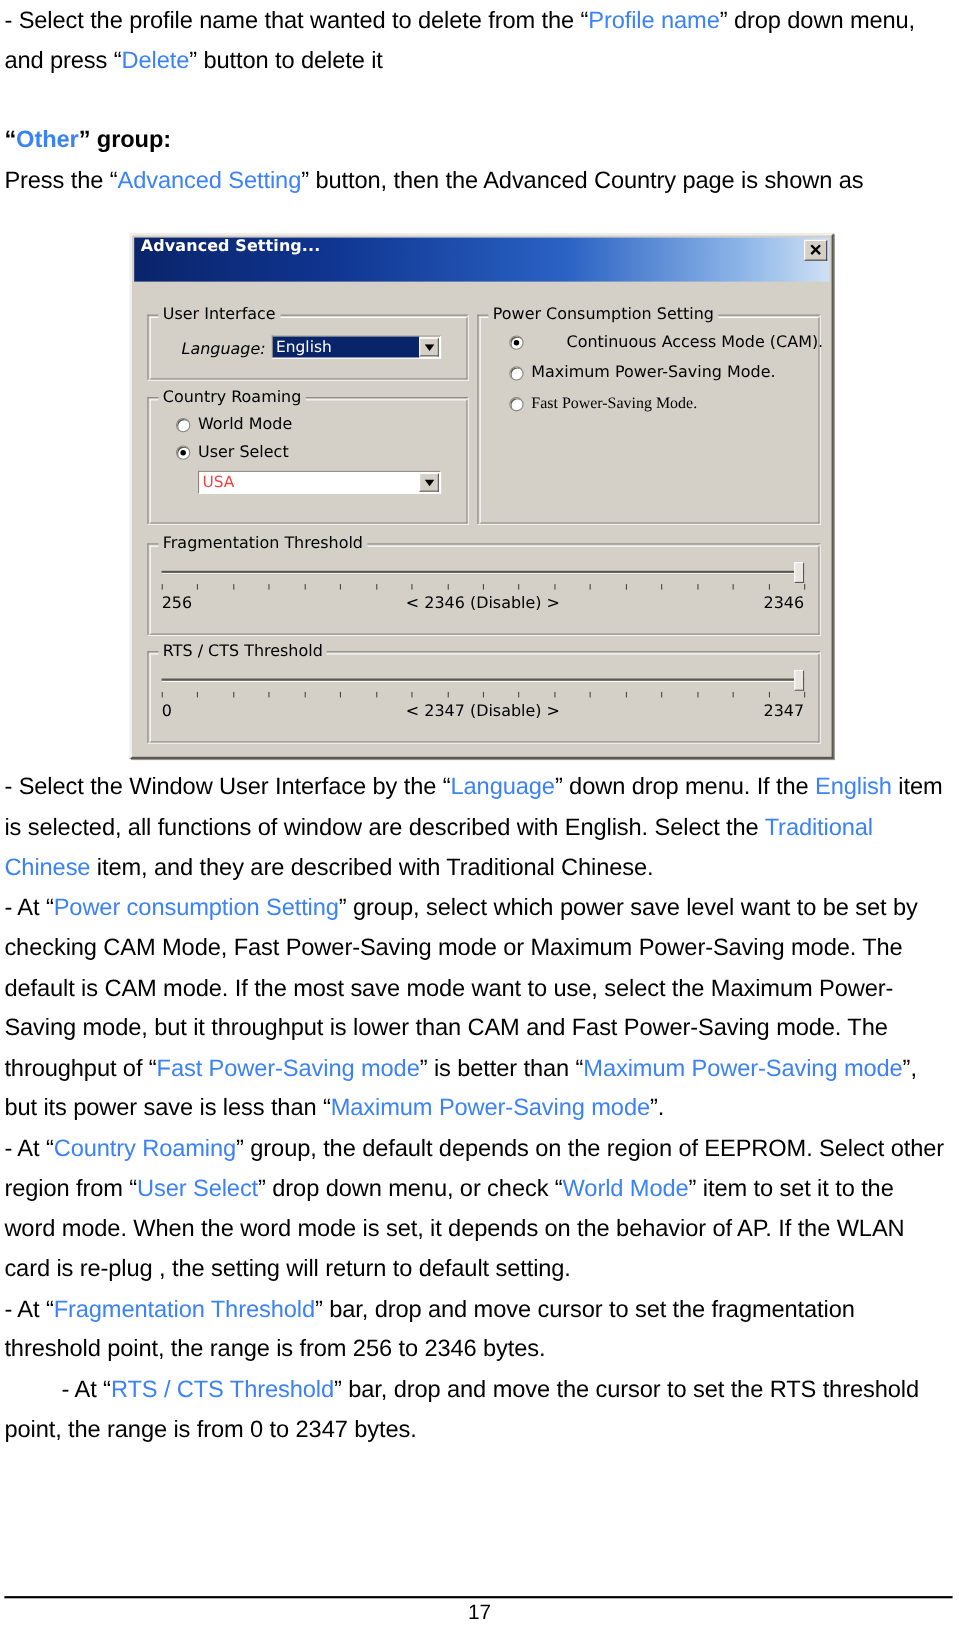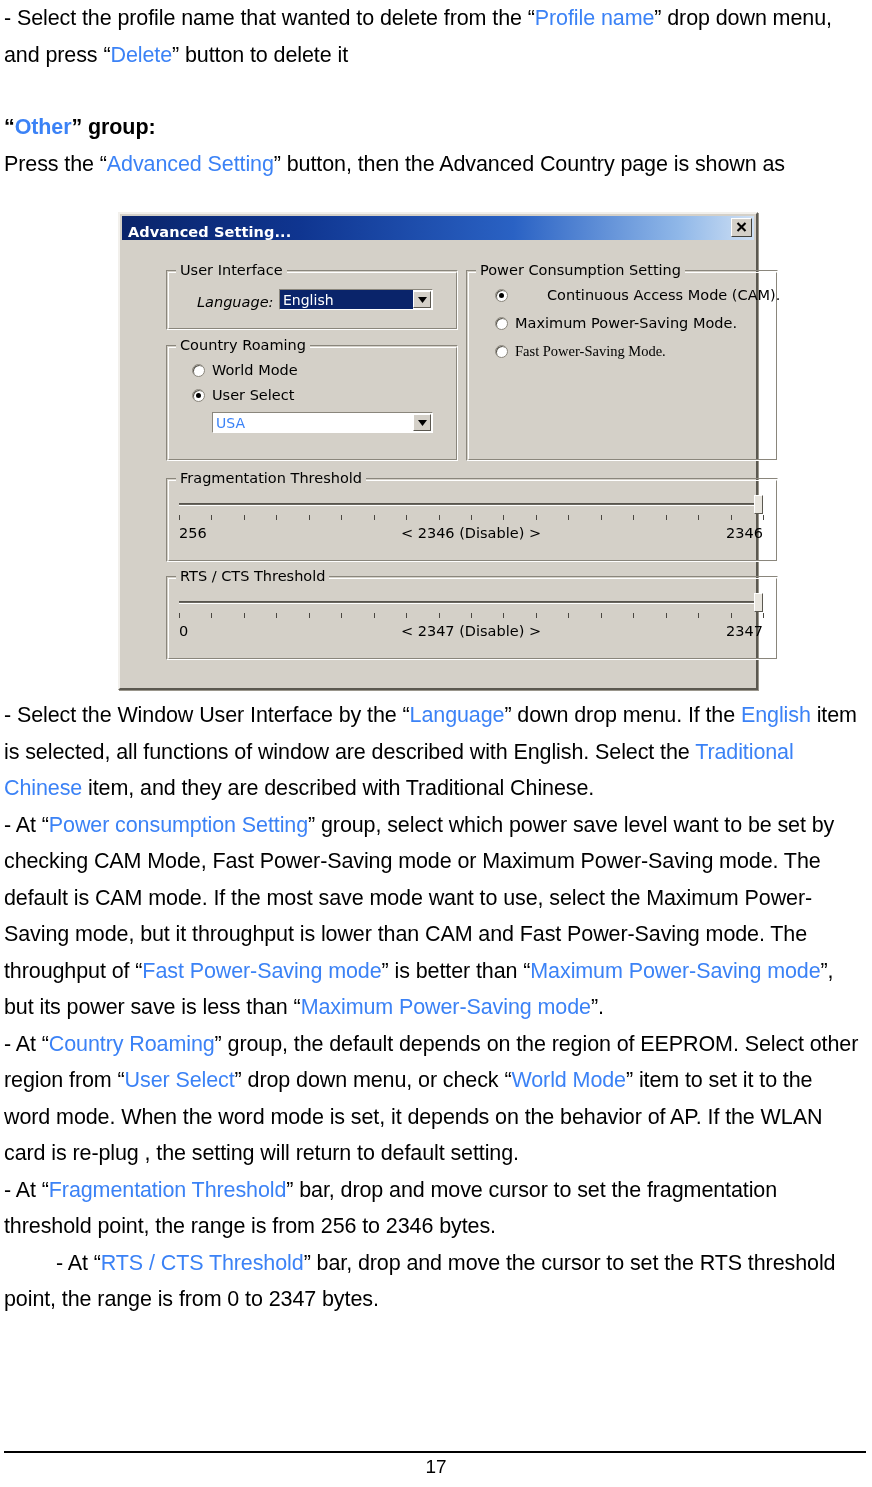--- a/index.html
+++ b/index.html
@@ -55,25 +55,25 @@
     border-top: 2px solid #f2f0ec;
     border-left: 2px solid #f2f0ec;
     border-right: 2px solid #5b5850;
     border-bottom: 2px solid #5b5850;
     box-sizing: border-box;
     font-family: "DejaVu Sans", sans-serif;
     box-shadow: 1px 1px 0 #9a968c;
   }
   .titlebar {
     position: relative;
-    height: 24px;
+    height: 40px;
     margin: 2px 2px 0 2px;
     background: linear-gradient(to right, #0a246a 0%, #0f3590 28%, #2a62c4 62%, #8fb7e8 88%, #cfe0f4 100%);
     display: flex;
-    align-items: flex-end;
+    align-items: flex-start;
   }
   .title-text {
     color: #ffffff;
     font-size: 14.5px;
     font-weight: bold;
     padding-left: 6px;
     letter-spacing: 0.1px;
     font-family: "DejaVu Sans", sans-serif;
   }
   .close-btn {
@@ -90,21 +90,20 @@
     display: flex;
     align-items: center;
     justify-content: center;
     box-sizing: border-box;
   }
   .close-btn svg { display: block; }
 
   .dialog-body {
     position: relative;
     height: 448px;
-    margin-left: 32px;
   }
 
   
   .groupbox {
     position: absolute;
     border: 1px solid #8a867c;
     border-right-color: #ffffff;
     border-bottom-color: #ffffff;
     box-sizing: border-box;
   }
@@ -158,21 +157,21 @@
     box-sizing: border-box;
     display: flex;
     align-items: stretch;
   }
   .combo-text {
     flex: 1;
     display: flex;
     align-items: center;
     padding-left: 3px;
     font-size: 14px;
-    color: #3b82f6;
+    color: #ef4444;
     overflow: hidden;
     white-space: nowrap;
   }
   .combo.selected .combo-text {
     background: #0a246a;
     color: #ffffff;
   }
   .combo-arrow {
     width: 18px;
     margin: 1px 1px 1px 0;

